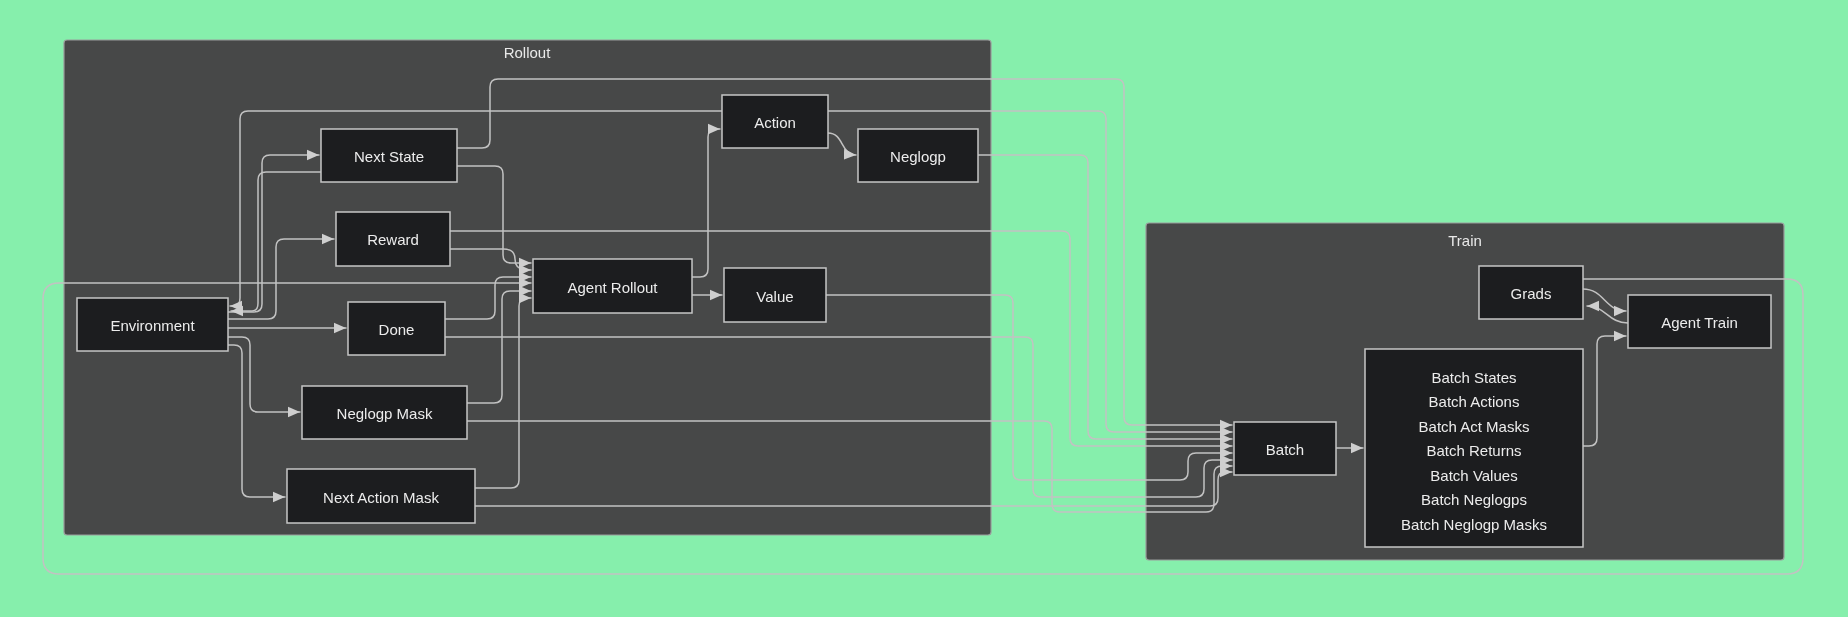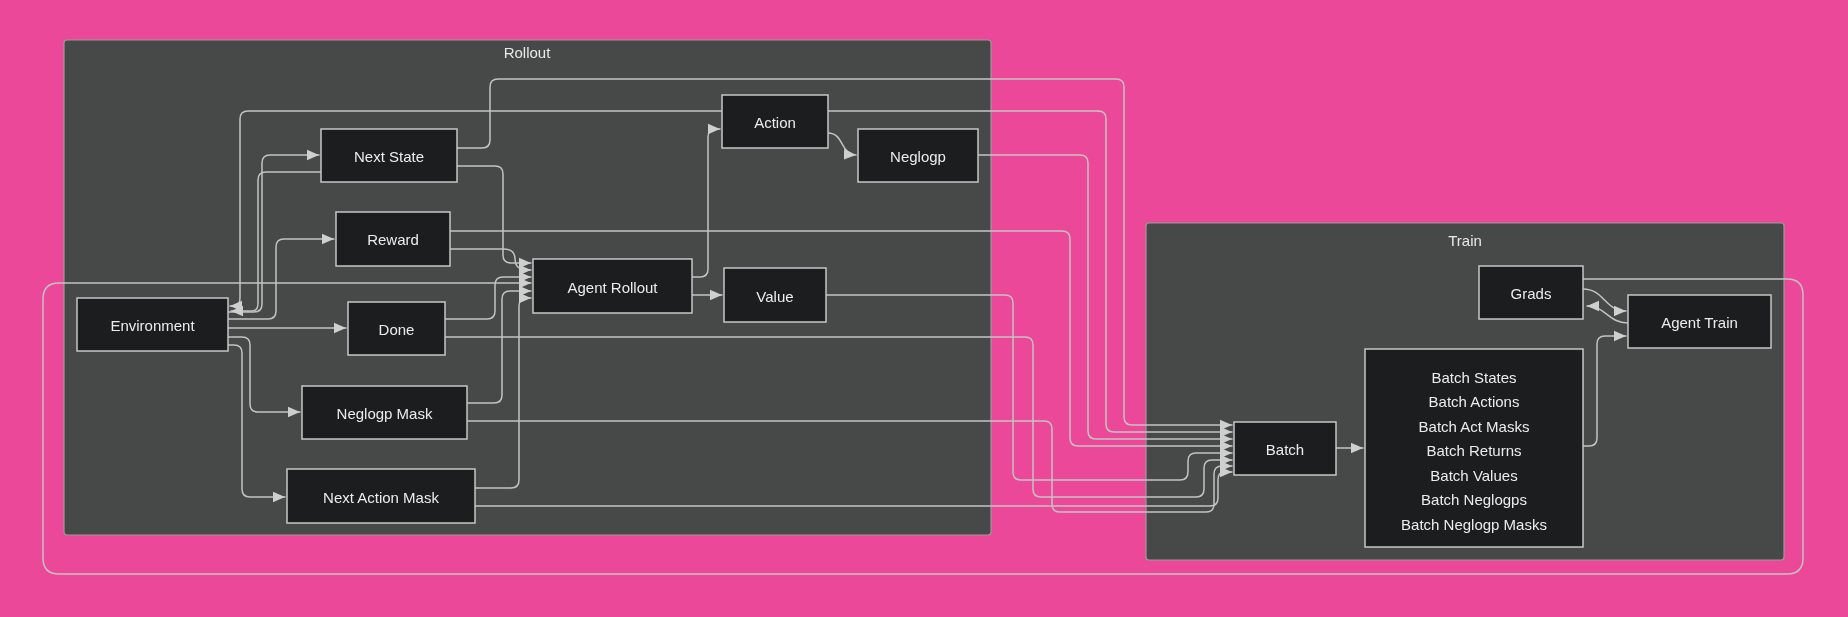--- a/index.html
+++ b/index.html
@@ -1,16 +1,16 @@
 <!DOCTYPE html>
 <html><head>
 <meta charset="utf-8">
 <style>
   html,body { margin:0; padding:0; background:#1a1a1b; }
-  .stage { position:relative; width:1848px; height:617px; background:#ec4899; overflow:hidden;
+  .stage { position:relative; width:1848px; height:617px; background:#86efac; overflow:hidden;
            font-family:"Liberation Sans", sans-serif; }
   svg text { fill:#ececec; font-family:"Liberation Sans", sans-serif; font-size:15px; }
   .group-rect { fill:#474848; stroke:#9a9b9c; stroke-width:1.2; }
   .group-title { fill:#e9e9e9; }
   .wire { fill:none; stroke:#c2c2c2; stroke-width:1.5; stroke-linecap:round; }
   .node-rect { fill:#1c1d1f; stroke:#c6c6c6; stroke-width:1.5; }
 </style>
 </head>
 <body>
 

